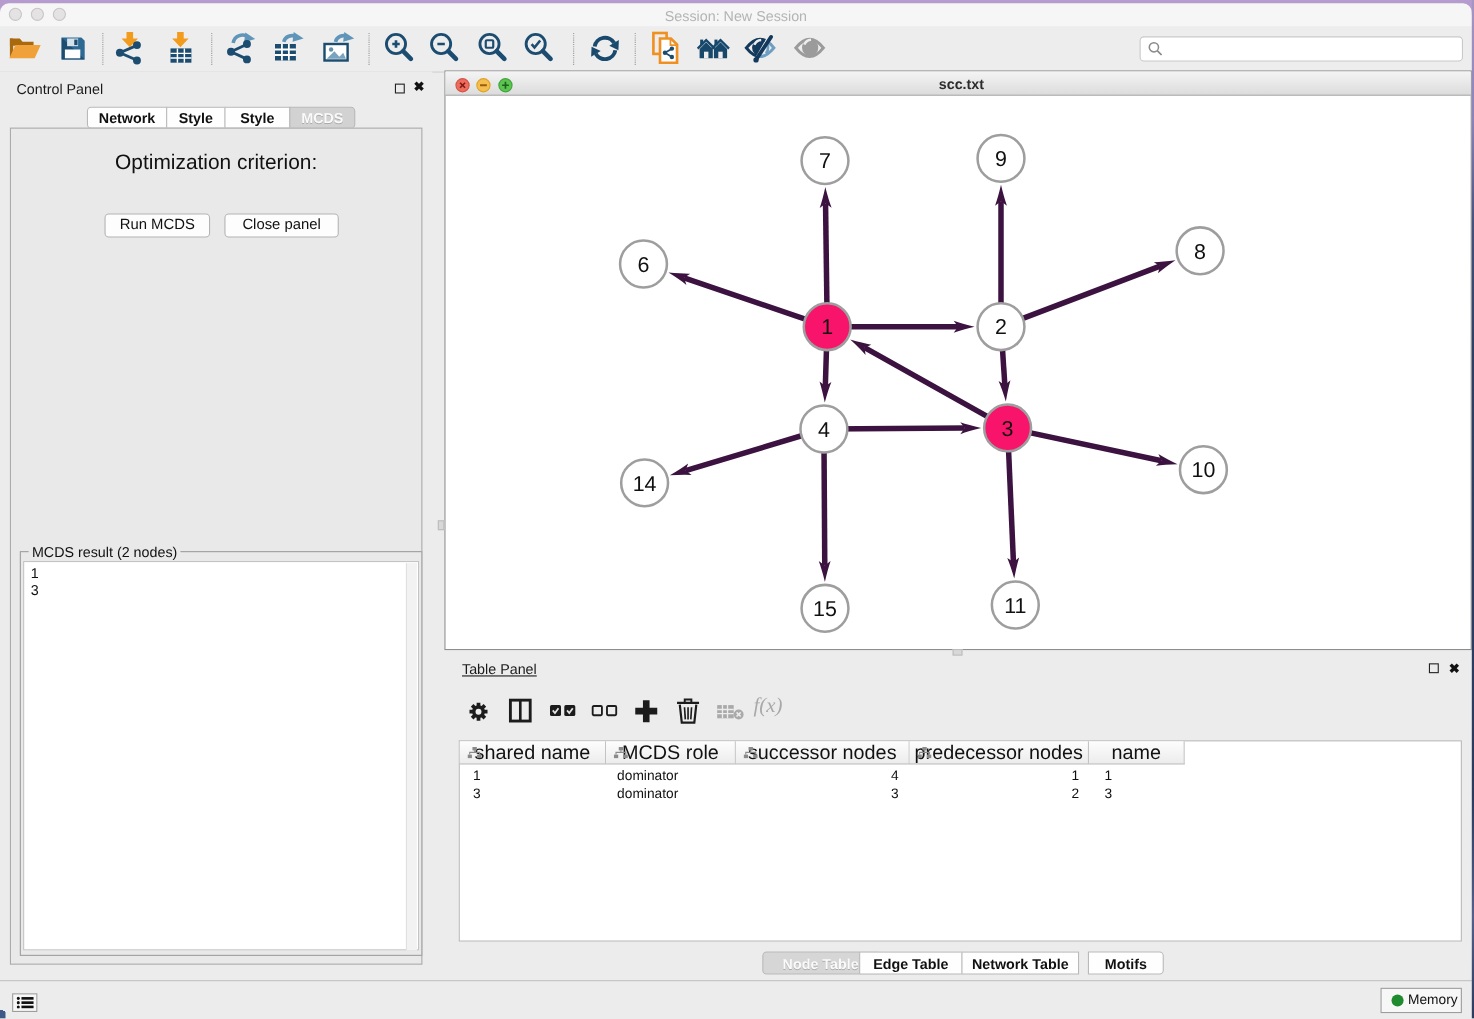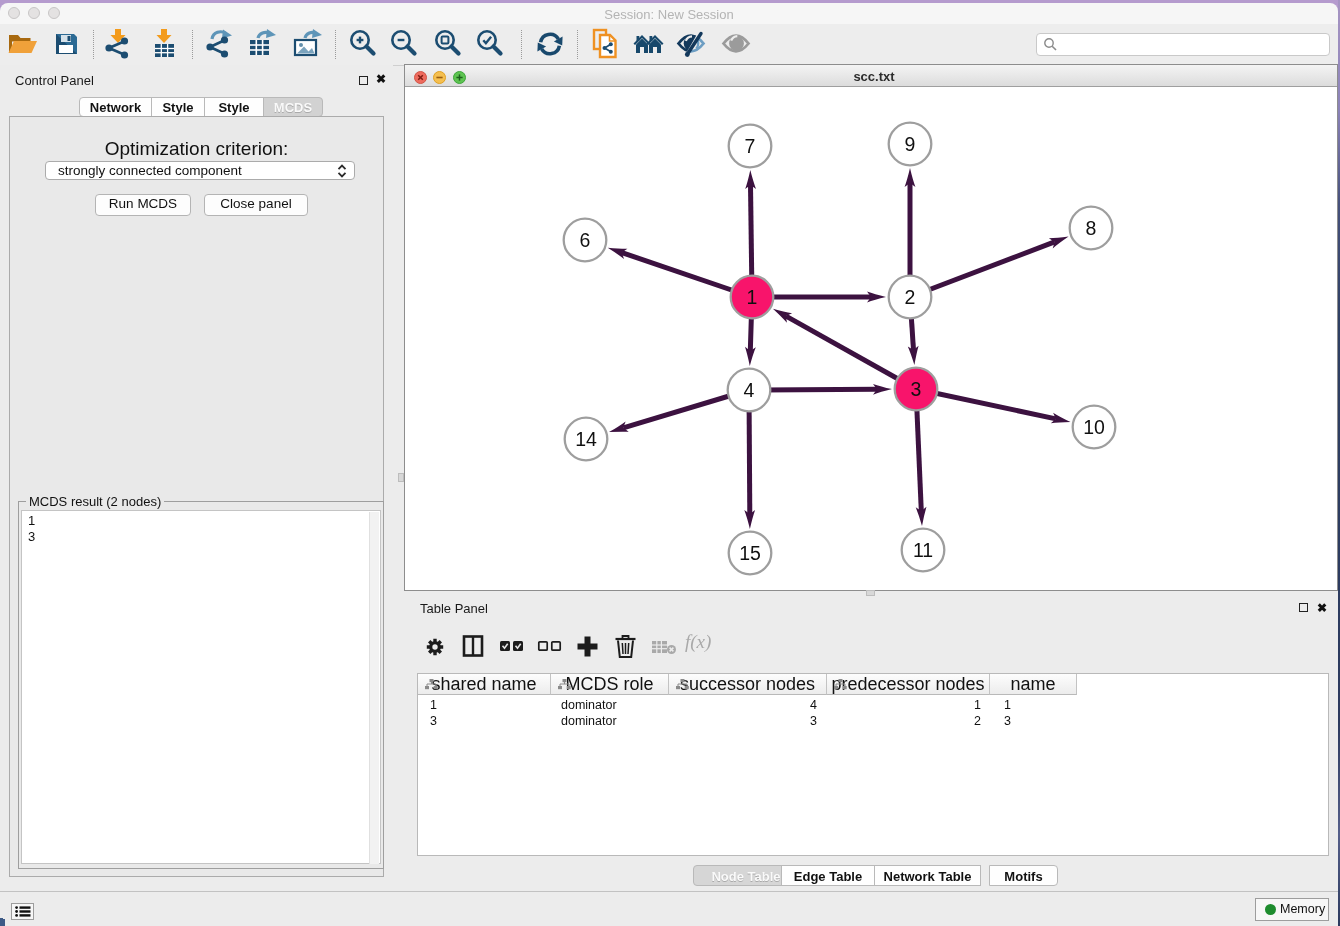--- a/index.html
+++ b/index.html
@@ -37,21 +37,21 @@
 #groupwhite{position:absolute;left:2px;top:8px;width:360px;height:354px;background:#fff;border:1px solid #c4c4c4;box-sizing:border-box;}
 
 #netwin{left:404px;top:64px;width:934px;height:527px;background:#fff;
  border:1px solid #8d8d8d;box-sizing:border-box;}
 #nettitle{position:absolute;left:0;top:0;width:100%;height:21px;
  background:linear-gradient(#f4f4f4,#dcdcdc);border-bottom:1px solid #9f9f9f;}
 #nettitle .t{position:absolute;left:3px;width:100%;text-align:center;top:4px;font-size:13px;font-weight:600;color:#2c2c2c;}
 .tl{position:absolute;top:6px;width:13px;height:13px;border-radius:50%;box-sizing:border-box;}
 
 #tpanel{left:404px;top:598px;width:934px;height:293px;background:#ececec;}
-#tpanel h1{position:absolute;left:16px;top:3px;margin:0;font-size:13px;font-weight:400;color:#1a1a1a;}
+#tpanel h1{position:absolute;left:16px;top:3px;margin:0;font-size:13px;font-weight:400;color:#1a1a1a;text-decoration:underline;}
 #ttoolbar{position:absolute;left:13px;top:27px;width:908px;height:40px;}
 #ttable{position:absolute;left:13px;top:75px;width:912px;height:183px;background:#fff;border:1px solid #b9b9b9;box-sizing:border-box;}
 .thead{position:absolute;top:0;height:21px;background:linear-gradient(#fdfdfd,#ececec);
  border-right:1px solid #c3c3c3;border-bottom:1px solid #b9b9b9;box-sizing:border-box;
  font-size:18px;color:#111;text-align:center;line-height:21px;}
 .trow{position:absolute;height:16px;font-size:12.5px;color:#111;line-height:16px;}
 .btab{position:absolute;top:267px;height:21px;line-height:21px;text-align:center;font-size:13px;
  font-weight:700;color:#111;background:#fefefe;border:1px solid #b9b9b9;box-sizing:border-box;}
 
 #statusbar{left:0;top:891px;width:1338px;height:35px;background:#ececec;border-top:1px solid #c2c2c2;}
@@ -225,28 +225,20 @@
 <div class="abs" id="cpanel">
   <h1>Control Panel</h1>
   <div class="squareicon" style="left:359px;top:11px;"></div>
   <div class="xicon" style="left:376px;top:7px;">✖</div>
   <div class="tab" style="left:79px;width:73px;border-radius:4px 0 0 4px;">Network</div>
   <div class="tab" style="left:151px;width:54px;">Style</div>
   <div class="tab" style="left:204px;width:60px;">Style</div>
   <div class="tab" style="left:263px;width:60px;border-radius:0 4px 4px 0;background:#d2d2d2;color:#fafafa;text-shadow:0 1px 0 #aaa;">MCDS</div>
   <div id="cpContent">
     <div id="optlabel">Optimization criterion:</div>
-    <div id="combo"><span style="padding-left:12px;">strongly connected component</span>
-      <svg style="position:absolute;right:7px;top:2px;" width="10" height="14" viewBox="0 0 10 14">
-       <g fill="none" stroke="#2b2b2b" stroke-width="1.8">
-            <path d="M1.5,5.2 L5,1.6 L8.5,5.2"></path>
-            <path d="M1.5,8.8 L5,12.4 L8.5,8.8"></path>
-          </g>
-        </svg>
-    </div>
     <div class="btn" style="left:85px;width:96px;">Run MCDS</div>
     <div class="btn" style="left:194px;width:104px;">Close panel</div>
     <div id="groupbox">
       <div id="groupwhite">
         <div style="position:absolute;left:6px;top:2px;font-size:13px;color:#111;line-height:16px;">1<br>3</div>
         <div style="position:absolute;right:1px;top:1px;width:9px;height:352px;background:#f2f2f2;border-left:1px solid #e0e0e0;"></div>
       </div>
       <div id="grouplabel">MCDS result (2 nodes)</div>
     </div>
   </div>

